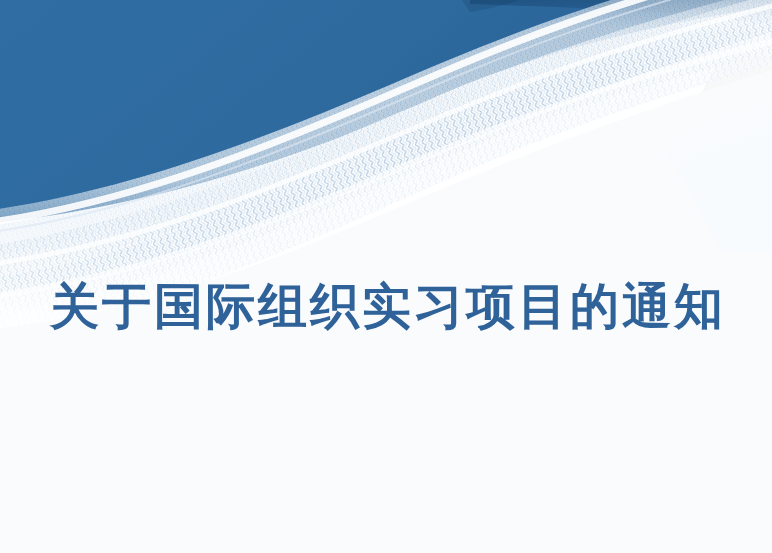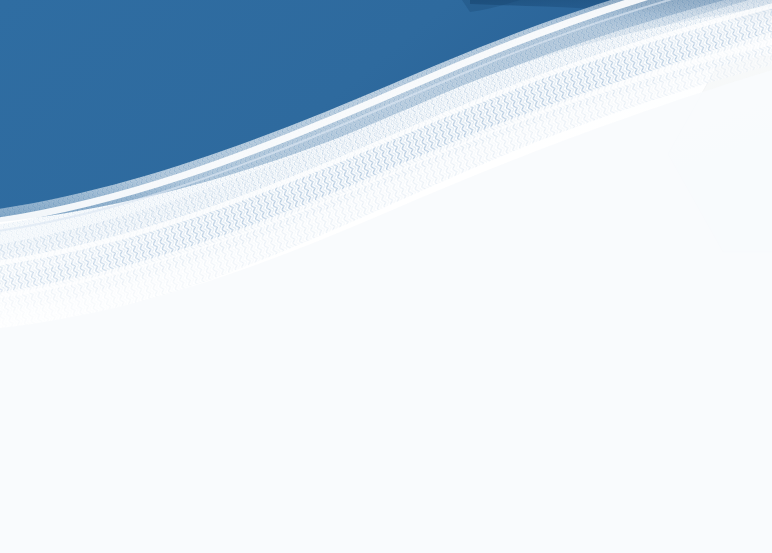--- a/index.html
+++ b/index.html
@@ -183,14 +183,17 @@
     </g>
 
     <path d="M -20,296 C 130,282 274,224 412,164
              C 516,120 634,72 792,26
              L 792,553 L -20,553 Z" fill="#ffffff" opacity="0.55"></path>
     <path d="M -20,330 C 140,316 282,258 420,198
              C 524,154 644,108 792,64
              L 792,553 L -20,553 Z" fill="#f8fbfd" opacity="0.9"></path>
   </svg>
 
+  <div class="title-wrap">
+    <h1 class="slide-title">关于国际组织实习项目的通知</h1>
+  </div>
 
 </div>
 
 </body></html>

